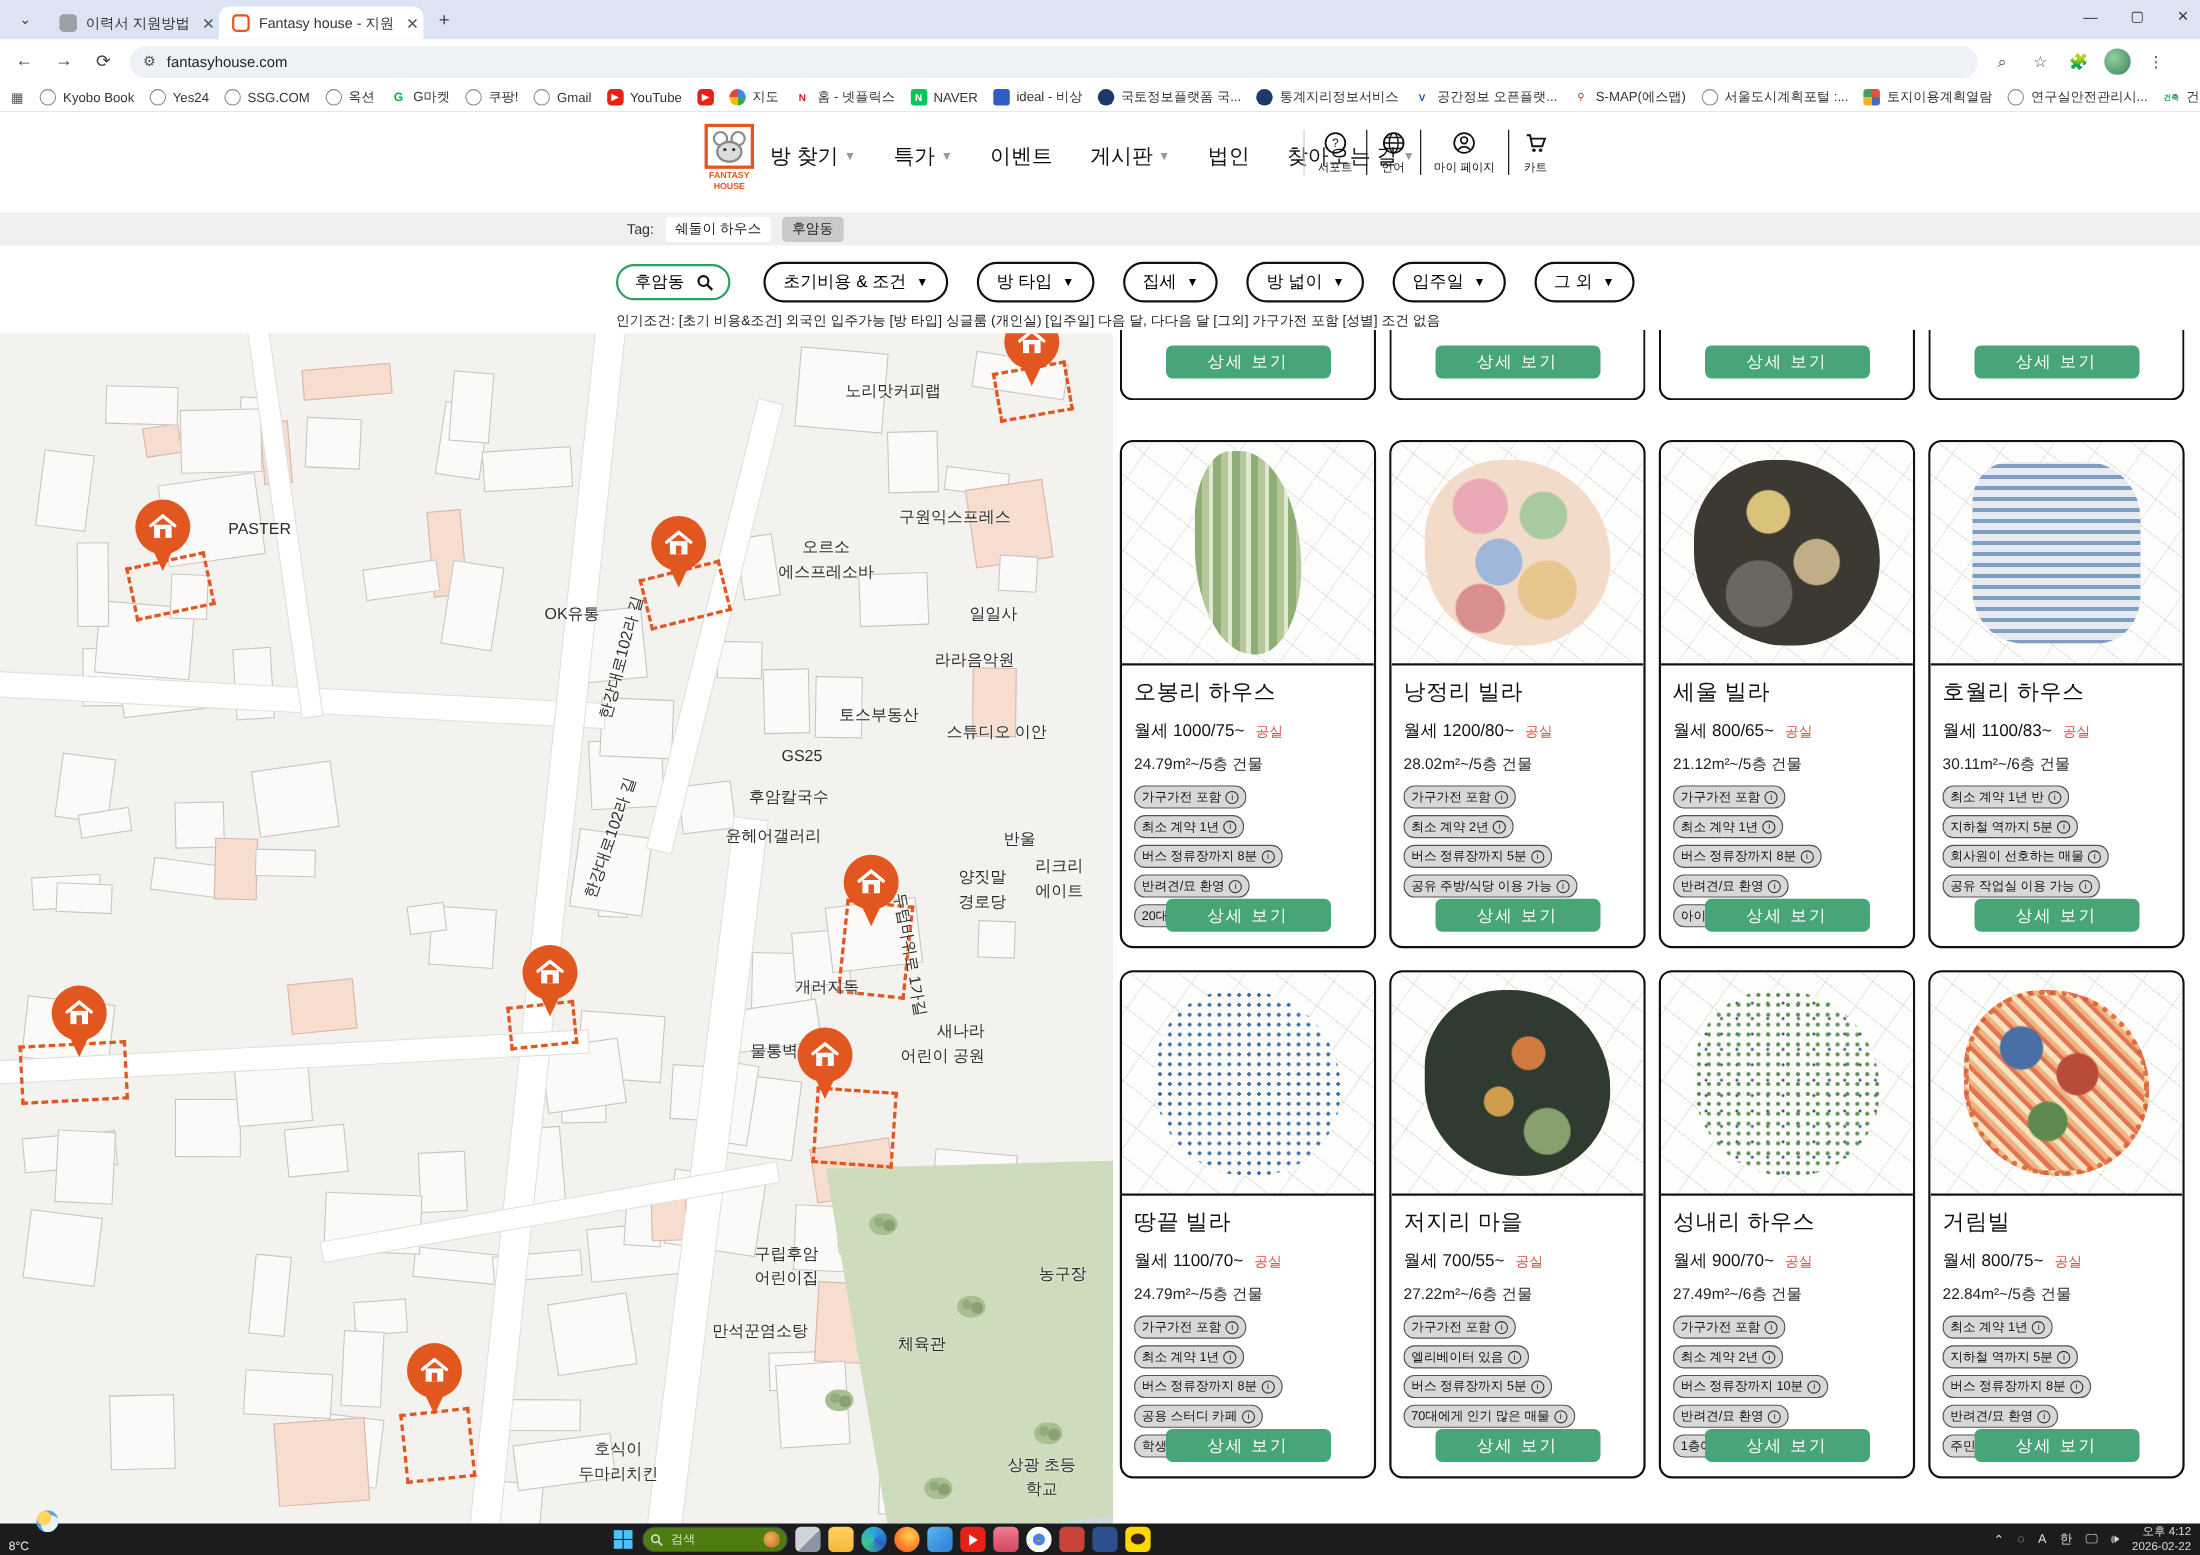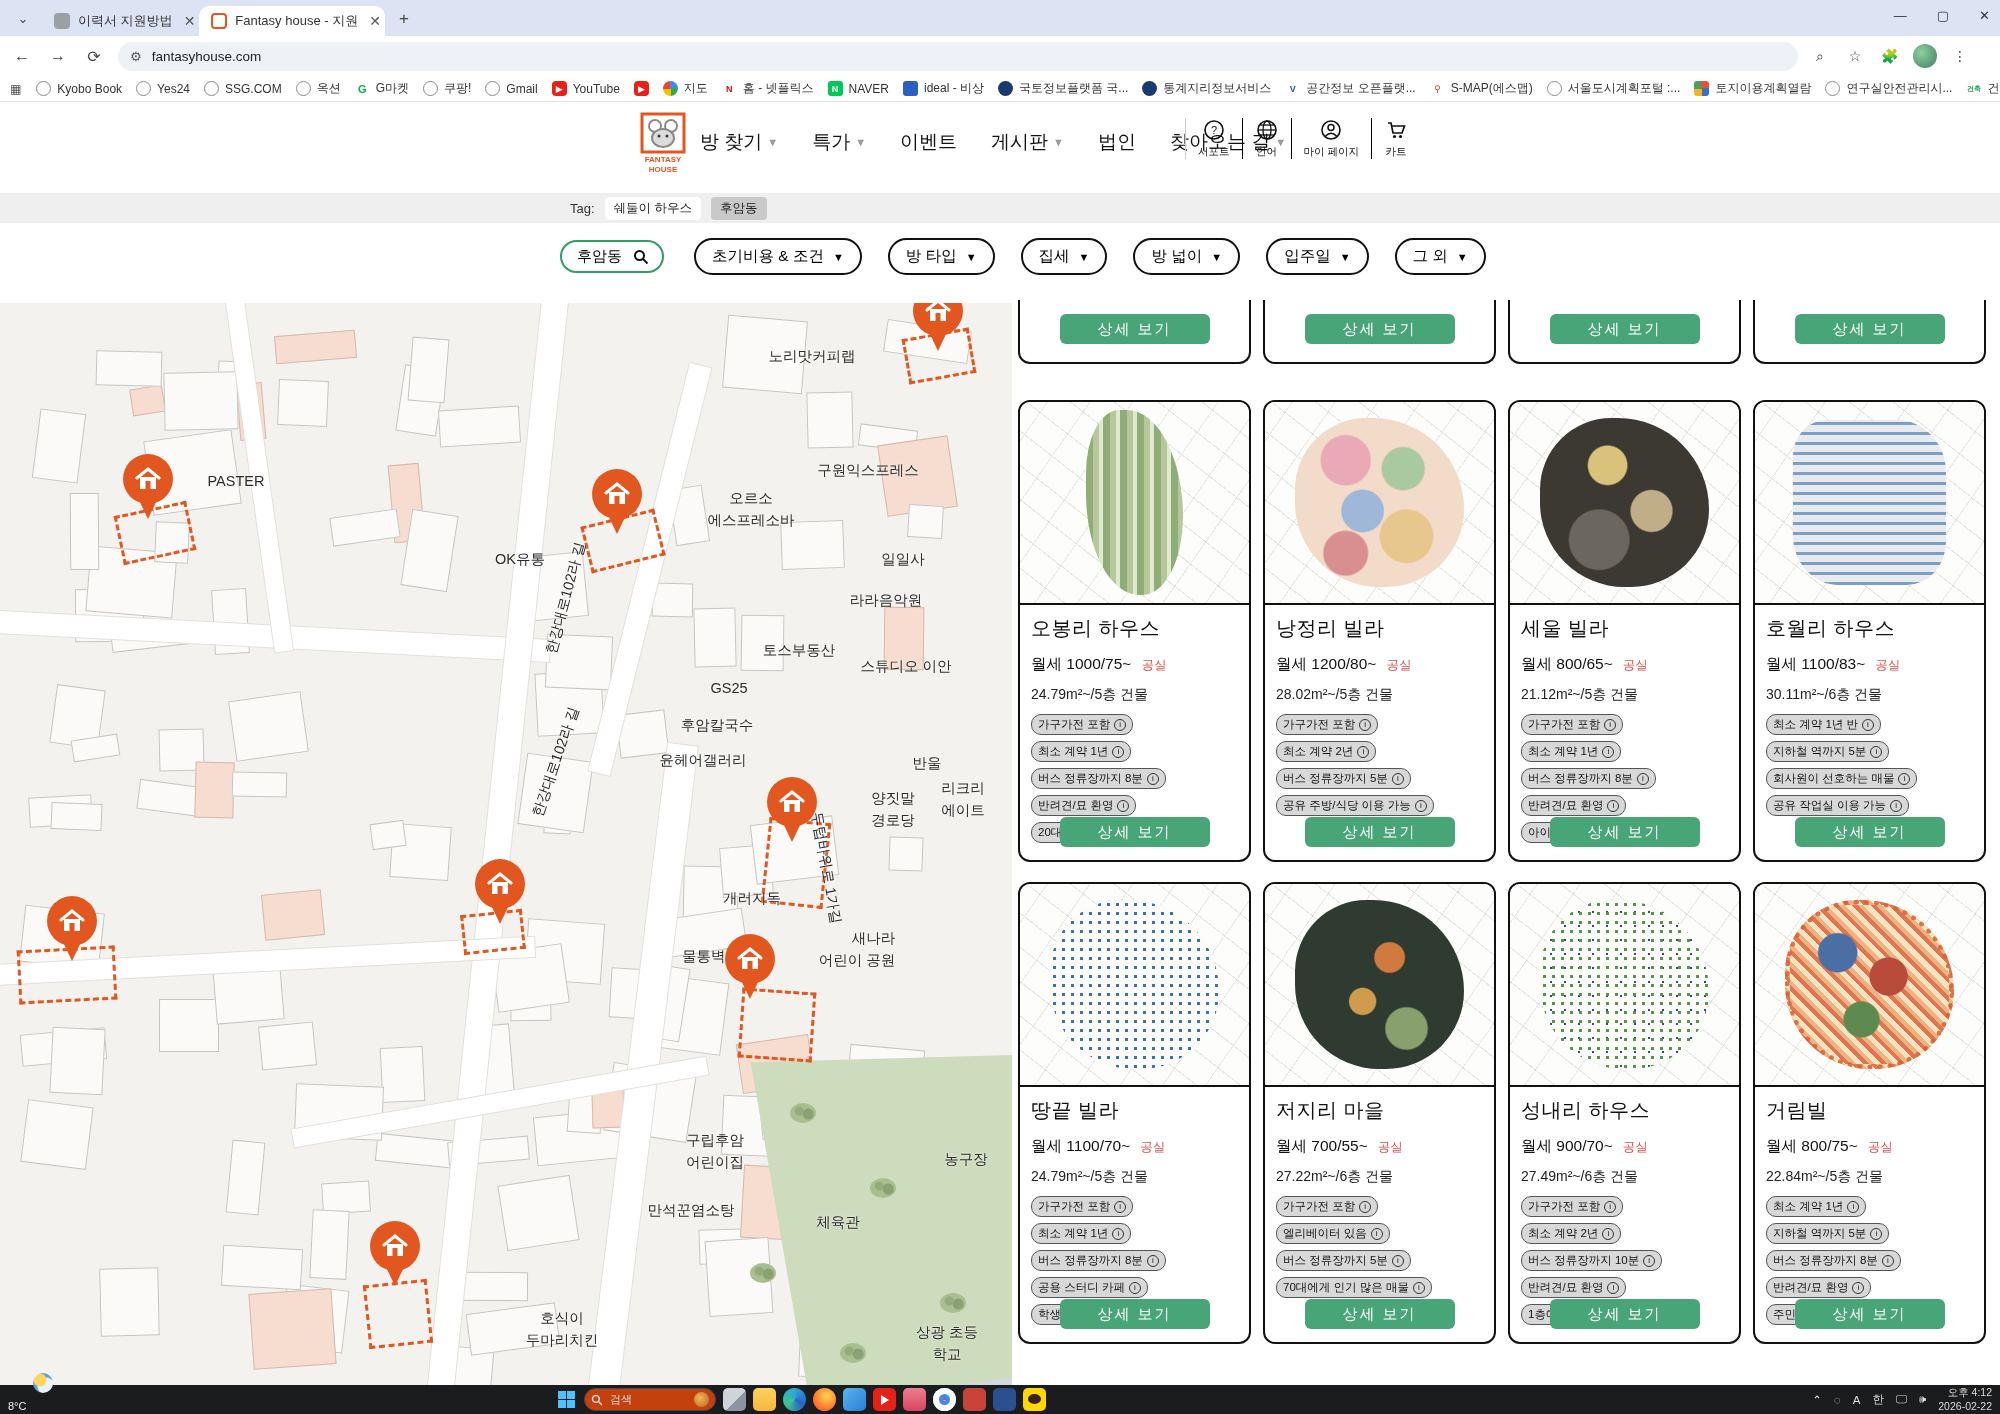--- a/index.html
+++ b/index.html
@@ -103,21 +103,21 @@
   .detail{position:absolute;left:50%;bottom:13px;transform:translateX(-50%);width:150px;height:30px;border:none;border-radius:6px;background:#47a578;color:#fff;font-size:15px;letter-spacing:2px;}
   .stub .detail{bottom:auto;top:14px;}
 
   
   #taskbar{position:absolute;left:0;top:1385px;width:2000px;height:29px;background:#1b1c1e;display:flex;align-items:center;color:#eee;}
   #weather{display:flex;align-items:center;gap:7px;margin-left:8px;flex-direction:column;}
   #weather .wic{width:20px;height:20px;border-radius:50%;background:radial-gradient(circle at 35% 35%,#ffd65c 0 6px,transparent 7px),radial-gradient(circle at 65% 65%,#e8f2fb 0 8px,transparent 9px),#5aa2e0;}
   #weather .wt{font-size:11px;line-height:1.15;}
   #weather .wd{font-size:9.5px;color:#bcbcbc;}
   #centericons{position:absolute;left:556px;display:flex;align-items:center;gap:7px;}
-  #tsearch{display:flex;align-items:center;gap:7px;width:132px;height:23px;background:#c2410c;border:1px solid #4a4b52;border-radius:12px;padding:0 6px;}
+  #tsearch{display:flex;align-items:center;gap:7px;width:132px;height:23px;background:#4d7c0f;border:1px solid #4a4b52;border-radius:12px;padding:0 6px;}
   #tsearch .q{font-size:11px;color:#ddd;}
   #tsearch .cam{margin-left:auto;width:15px;height:15px;border-radius:50%;background:radial-gradient(circle at 40% 40%,#f2b74f,#b4622d);}
   .tbi{width:23px;height:23px;border-radius:5px;flex:none;}
   #tray{position:absolute;right:8px;display:flex;align-items:center;gap:12px;font-size:11.5px;color:#ddd;}
   #clock{text-align:right;font-size:10.5px;line-height:1.25;}
   svg{display:block;}
 </style>
 </head>
 <body>
 
@@ -370,20 +370,21 @@
         <div class="fbtn">
           <span>입주일</span>
           <span class="c">▼</span>
         </div>
         <div class="fbtn">
           <span>그 외</span>
           <span class="c">▼</span>
         </div>
       </div>
   </div>
+  <div id="popular">인기조건:   [초기 비용&amp;조건] 외국인 입주가능 [방 타입] 싱글룸 (개인실) [입주일] 다음 달, 다다음 달 [그외] 가구가전 포함 [성별] 조건 없음</div>
 
   <div id="map">
     <div id="blds">
         <div class="bld p" style="left: 883.934px; top: 303.699px; width: 39.8964px; height: 62.8448px; transform: rotate(0.588857deg);"></div>
         <div class="bld" style="left: 721.971px; top: 792.829px; width: 61.8281px; height: 60.3328px; transform: rotate(2.44646deg);"></div>
         <div class="bld" style="left: 232.325px; top: 392.943px; width: 72.7215px; height: 61.0906px; transform: rotate(-8.03003deg);"></div>
         <div class="bld" style="left: 449.18px; top: 968.522px; width: 79.289px; height: 28.8788px; transform: rotate(0.234998deg);"></div>
         <div class="bld" style="left: 660.961px; top: 675.942px; width: 64.1106px; height: 73.0717px; transform: rotate(7.35001deg);"></div>
         <div class="bld" style="left: 321.971px; top: 879.03px; width: 47.9286px; height: 30.5441px; transform: rotate(-3.64249deg);"></div>
         <div class="bld" style="left: 283.078px; top: 984.125px; width: 62.7865px; height: 62.8392px; transform: rotate(6.80134deg);"></div>

